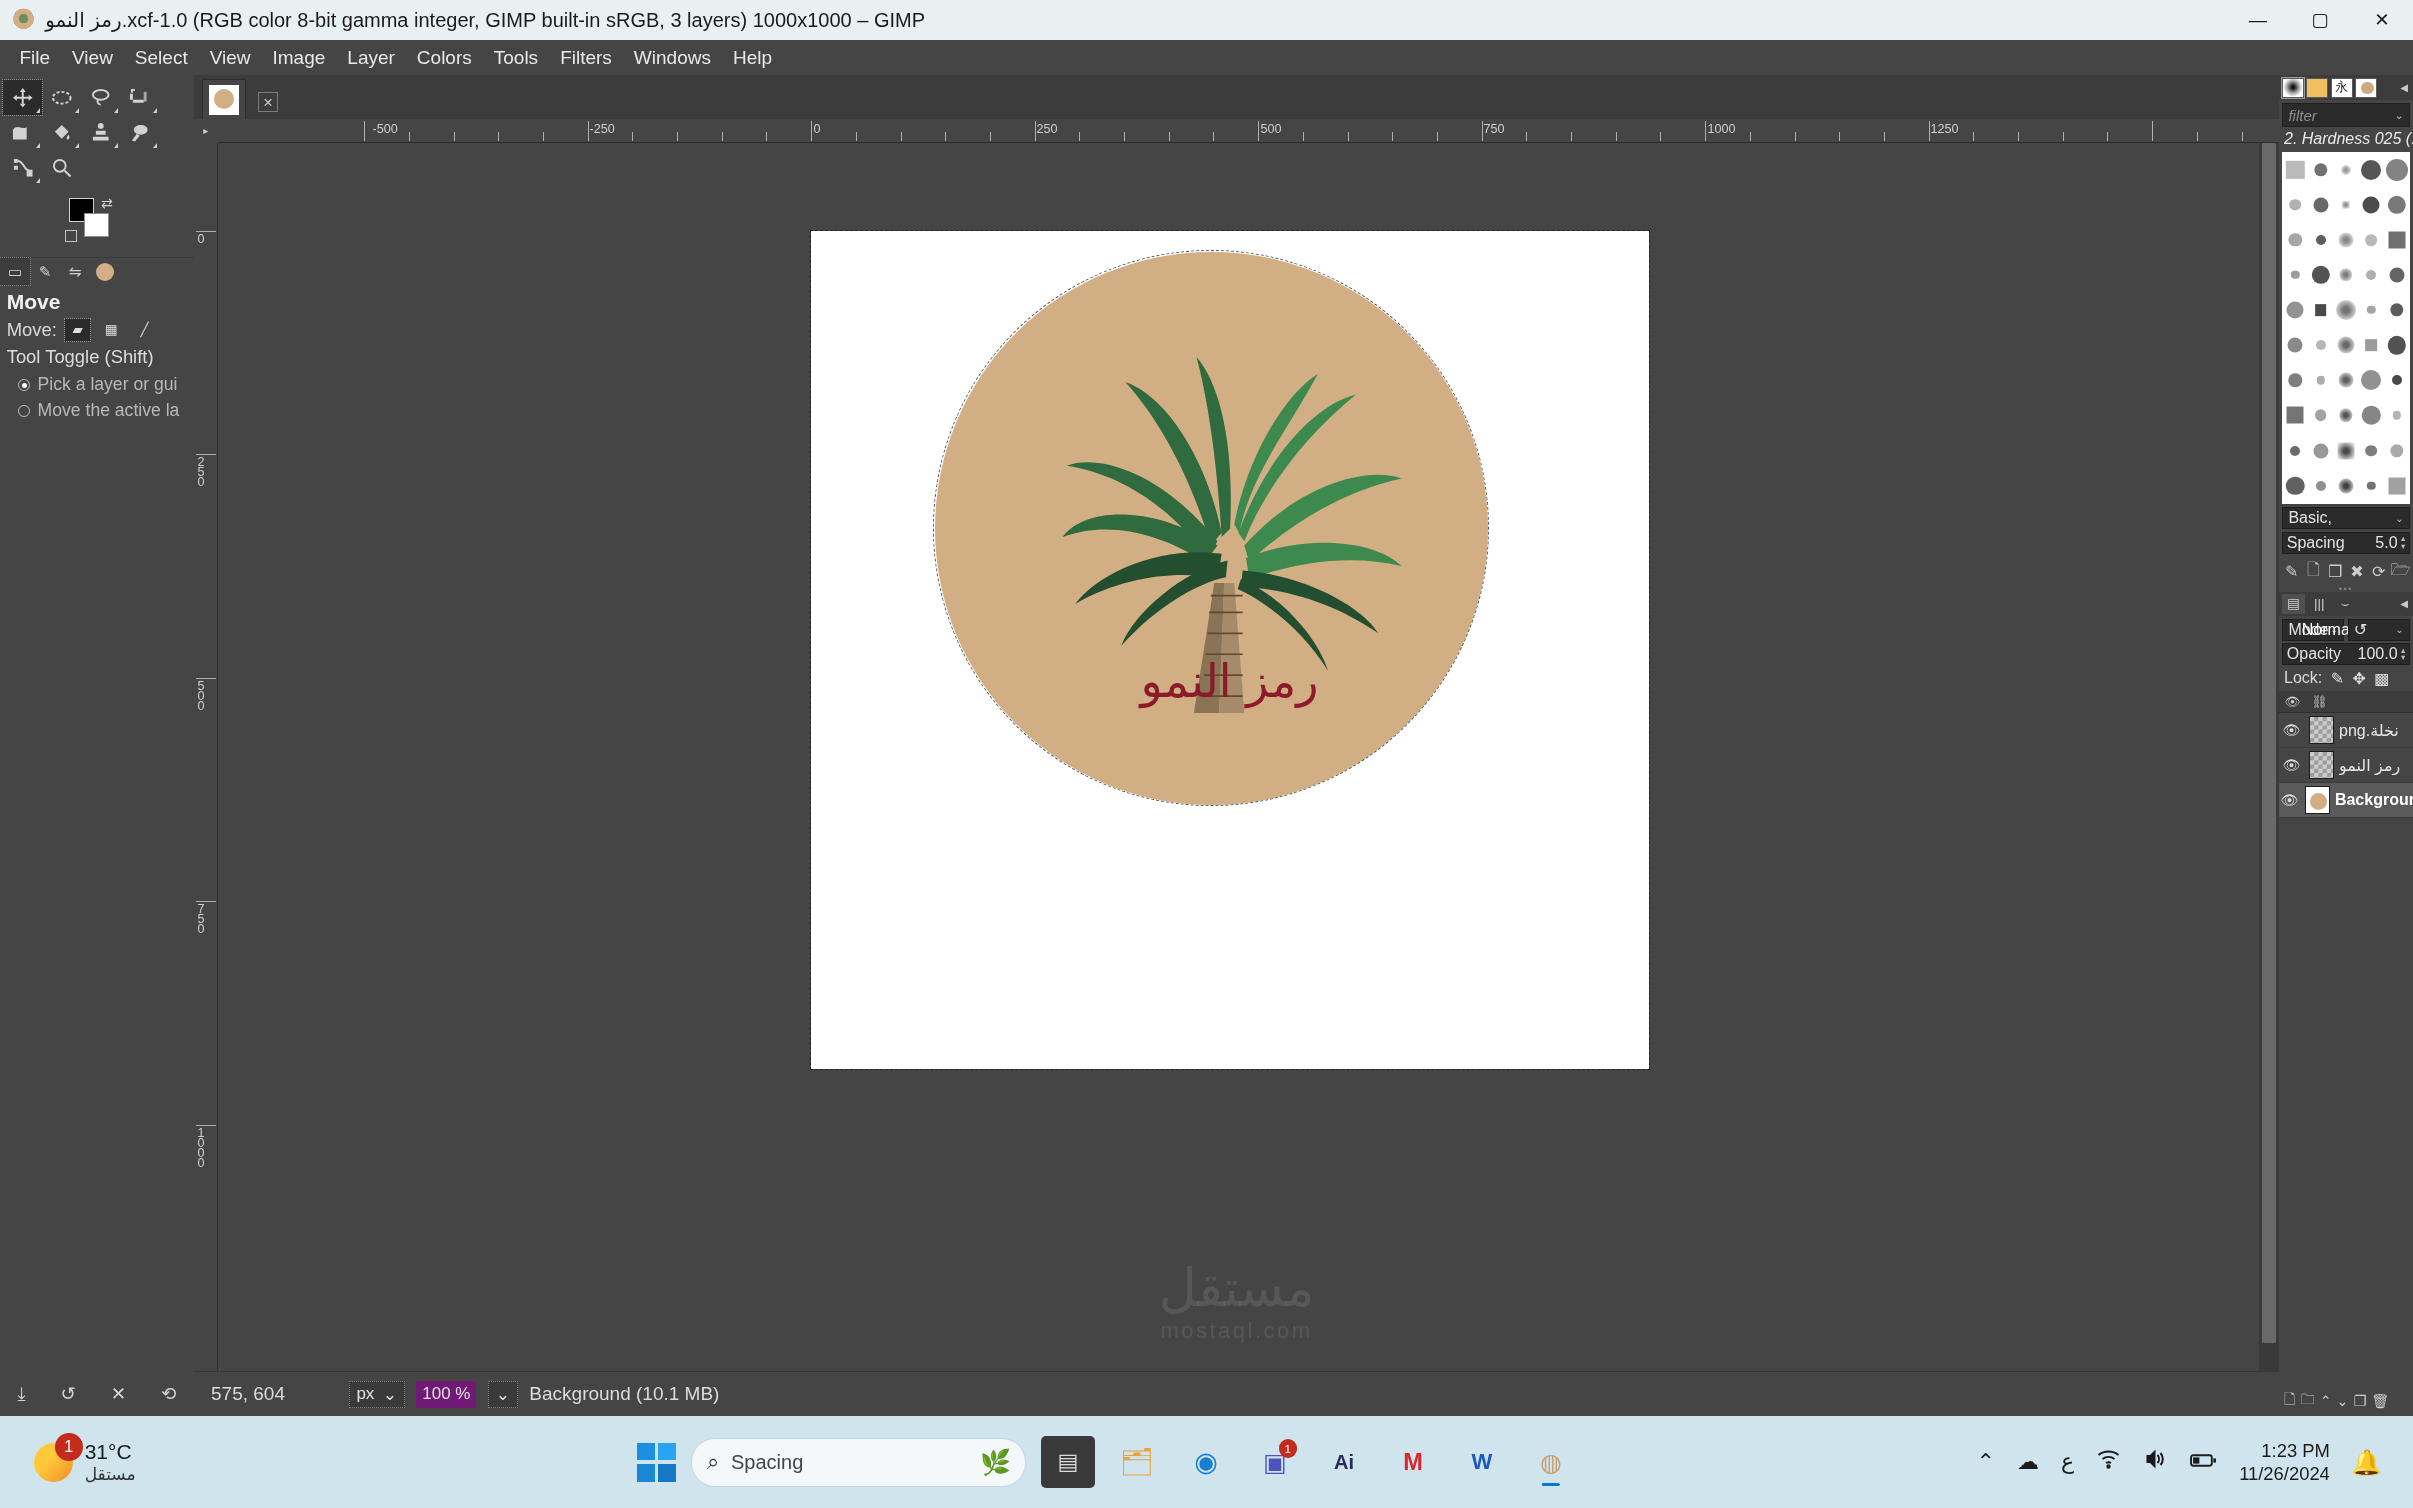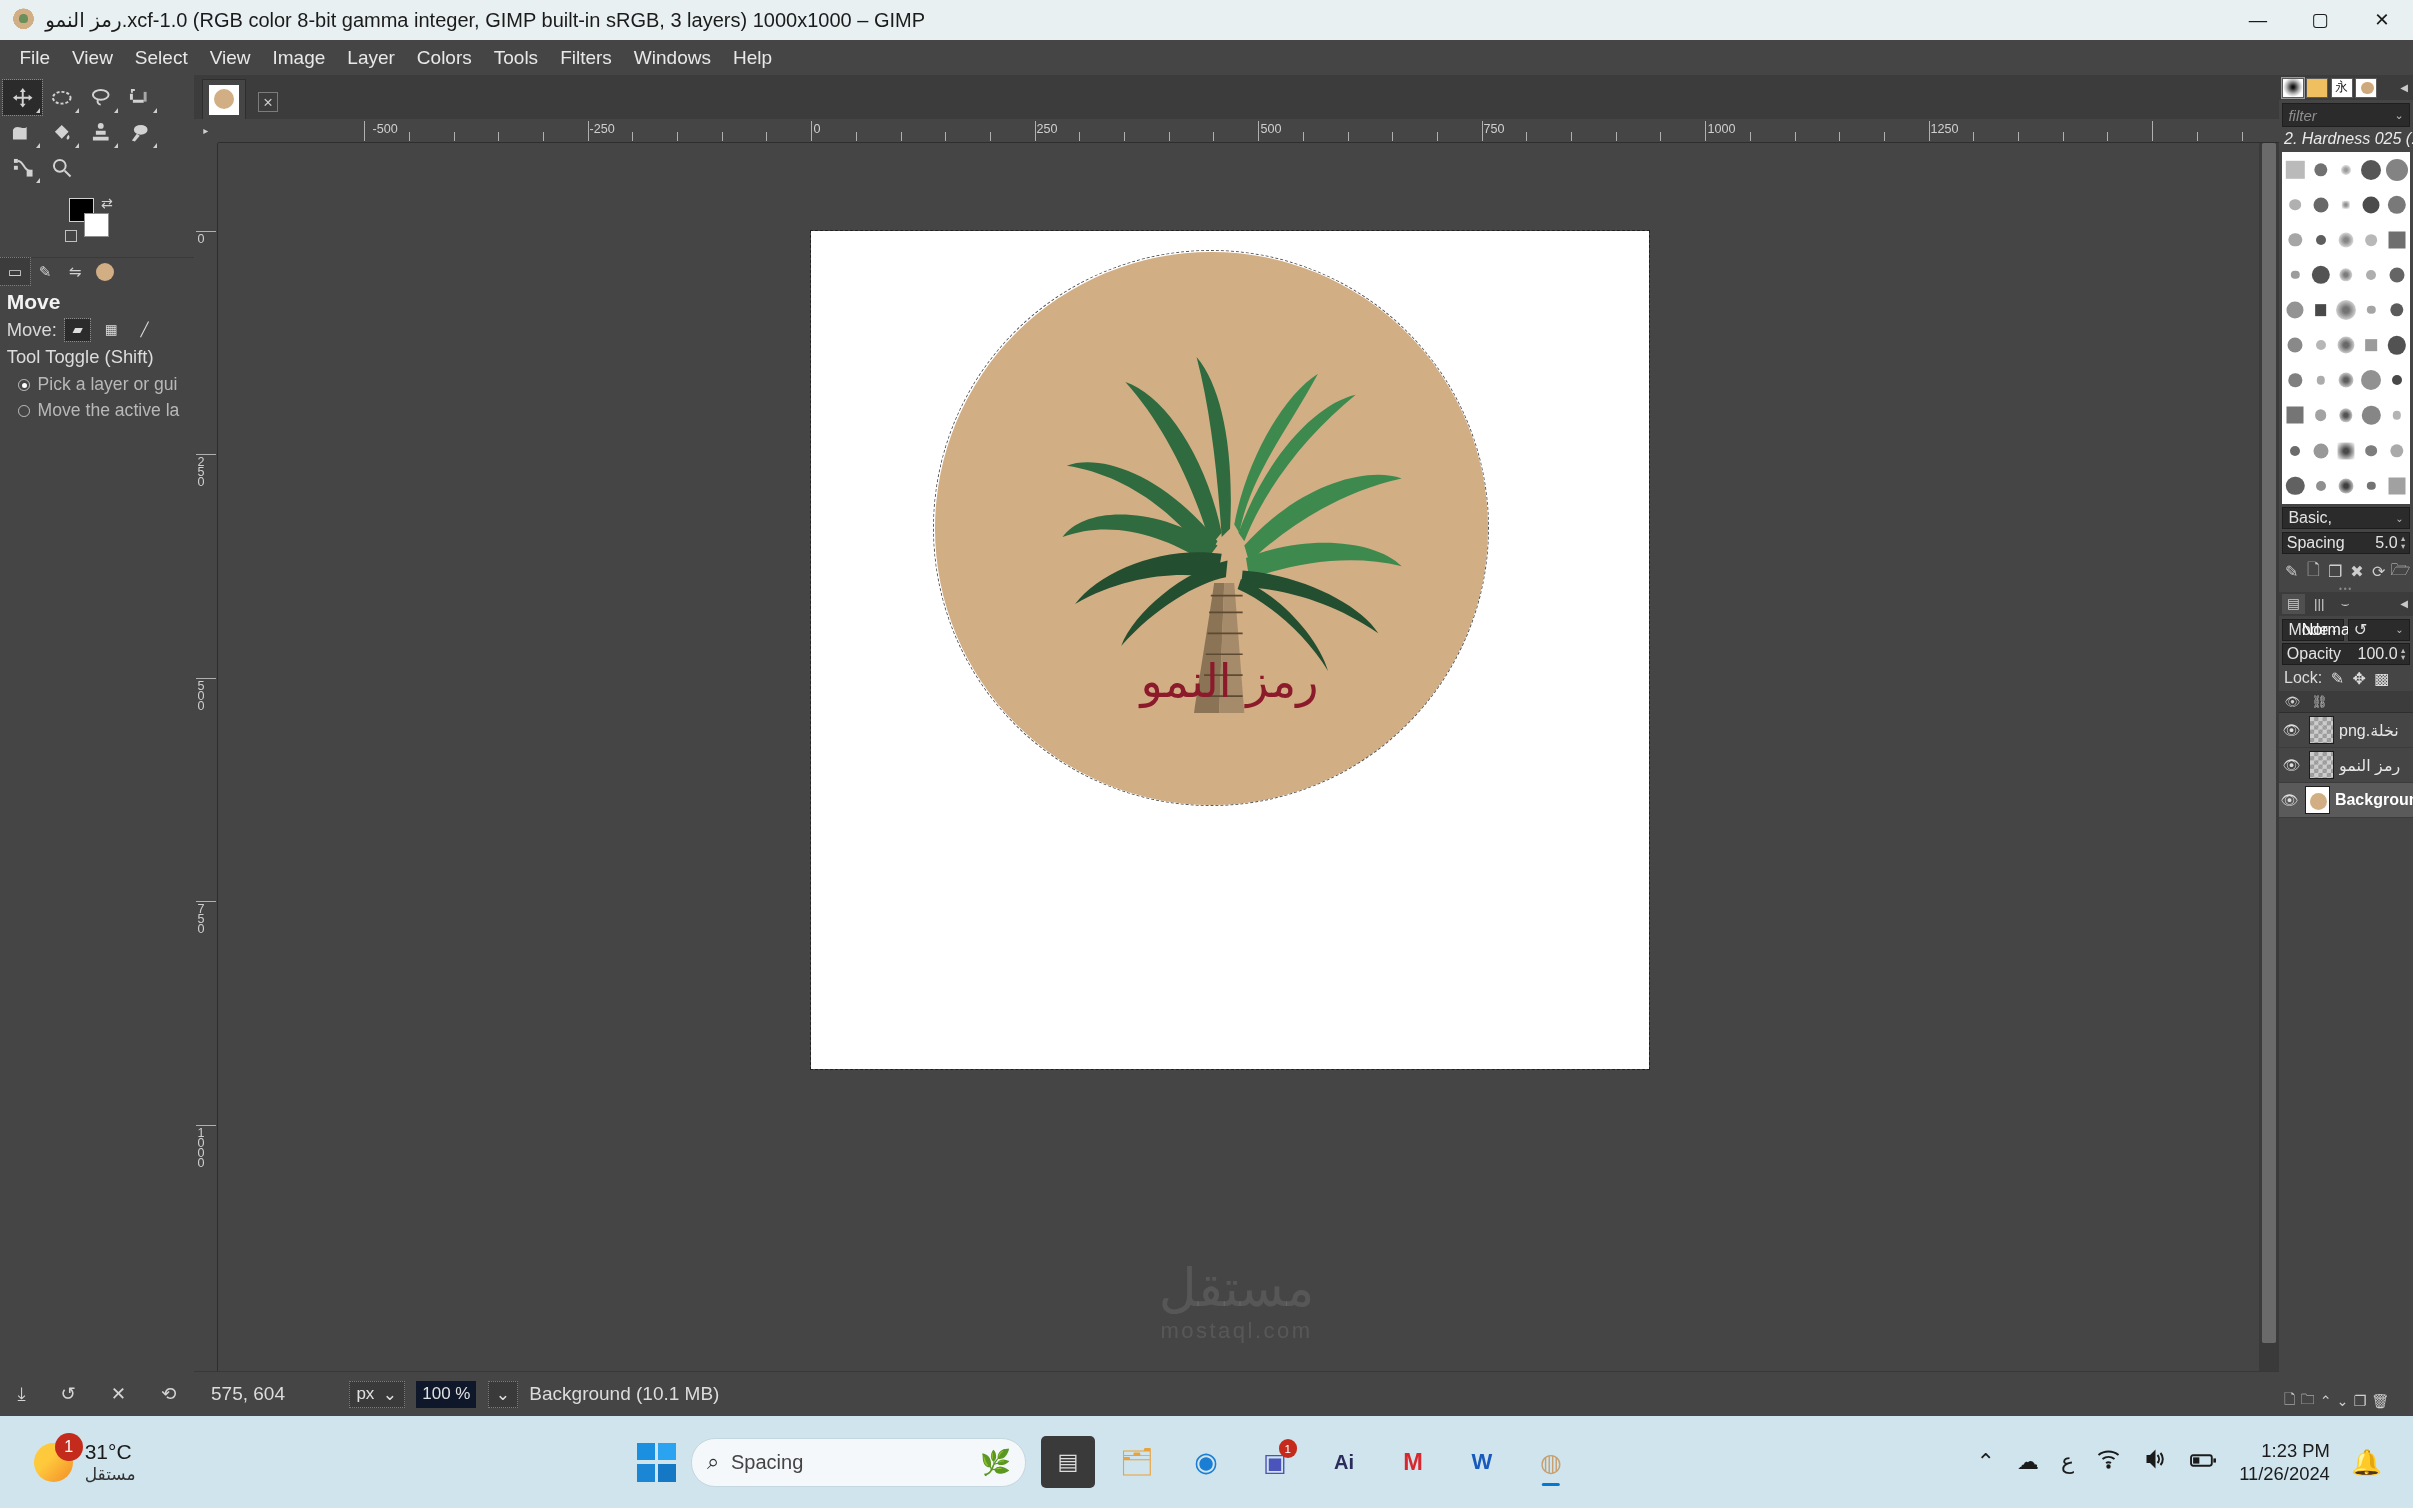--- a/index.html
+++ b/index.html
@@ -191,21 +191,21 @@
   #dock-bottom{ display:flex; align-items:center; gap:5px; padding:3.4px 5px;
     color:#cfcfcf; font-size:14.2px; background:#454545;}
 
   
   #statusbar{ position:absolute; left:194px; right:134px; bottom:92px; height:45px;
     background:#454545; display:flex; align-items:center; gap:11.7px;
     padding-left:17px; border-top:0.8px solid #383838;}
   #pos{ font-size:19px; color:#dcdcdc; width:126px;}
   .sb-drop{ background:#3a3a3a; border:0.8px dotted #7b7b7b; height:27px; display:flex;
     align-items:center; padding:0 6.7px; gap:8.4px; color:#e0e0e0; font-size:17px;}
-  #zoom-field{ background:#0f172a; height:27px; display:flex;align-items:center;
+  #zoom-field{ background:#701a75; height:27px; display:flex;align-items:center;
     padding:0 5.9px; color:#e0e0e0; font-size:17px;}
   #status-text{ font-size:19px; color:#dcdcdc;}
   #left-bottom{ position:absolute; left:0; bottom:92px; width:194px; height:45px;
     background:#454545; display:flex; align-items:center; justify-content:space-around;
     color:#d4d4d4; font-size:18.4px;}
 
   
   #taskbar{ position:absolute; left:0; bottom:0; width:2413px; height:92px;
     background:#cfe4ec; display:flex; align-items:center;}
   #weather{ display:flex; align-items:center; gap:11.7px; padding-left:34px; width:637px;}

